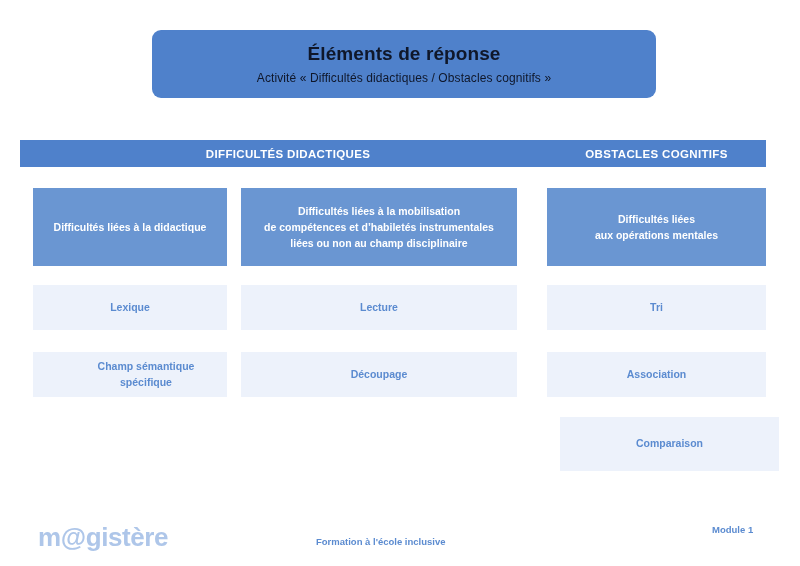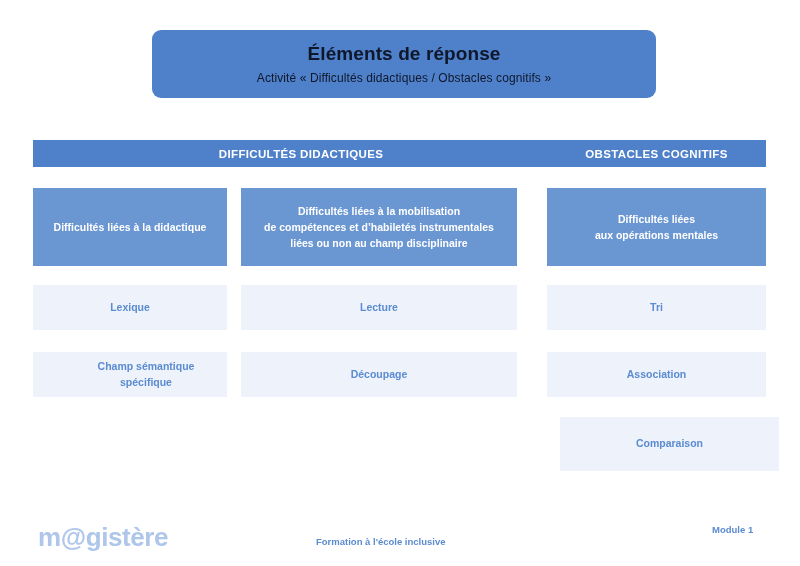--- a/index.html
+++ b/index.html
@@ -60,21 +60,21 @@
     color: #ffffff;
     font-size: 11.5px;
     font-weight: bold;
     letter-spacing: 0.35px;
     display: flex;
     align-items: center;
     justify-content: center;
     box-sizing: border-box;
   }
   .hdr-didactiques {
-    left: 33px;
+    left: 20px;
     top: 140px;
     width: 536px;
   }
   .hdr-cognitifs {
     left: 547px;
     top: 140px;
     width: 219px;
   }
 
   

